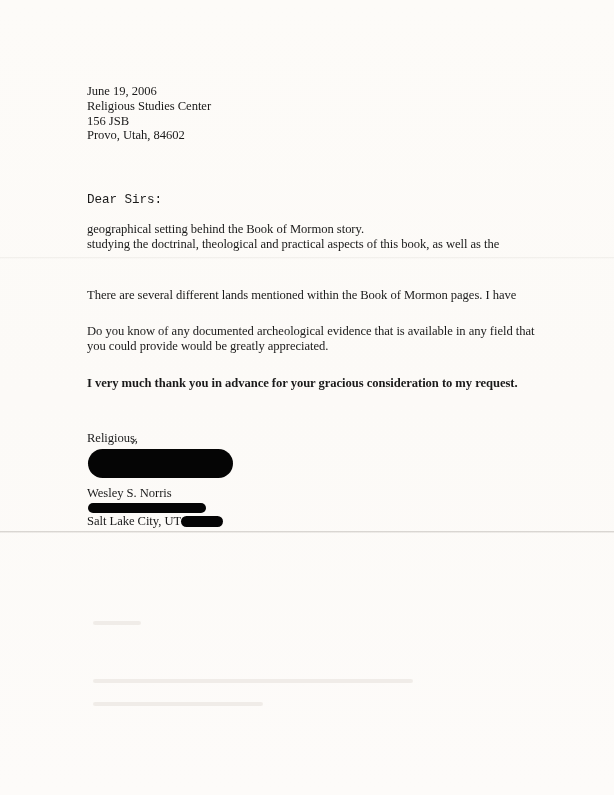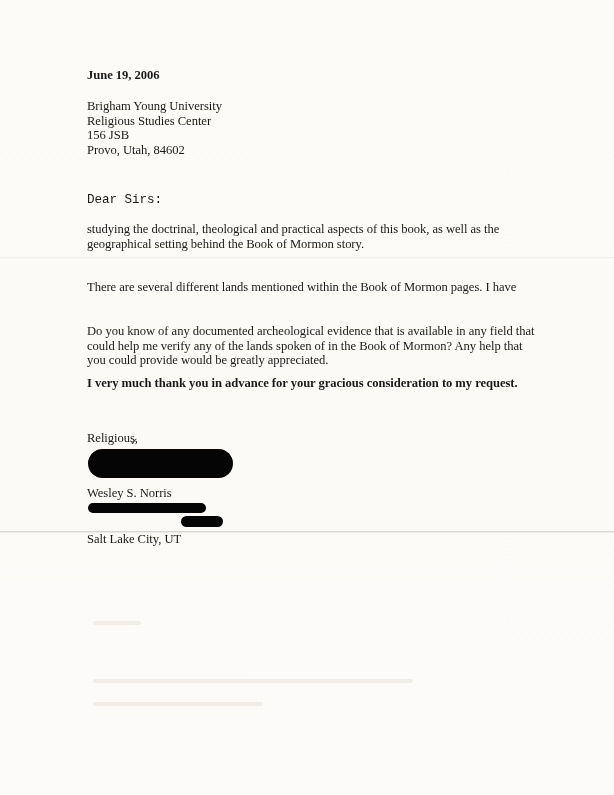--- a/index.html
+++ b/index.html
@@ -64,58 +64,56 @@
       color: #333;
     }
   </style>
 </head>
 <body>
 
 <div class="paper"></div>
 <div class="fold fold-1"></div>
 <div class="fold fold-2"></div>
 
-<div class="text" style="top:68px;font-weight:bold;">June 19, 2006</div>
+<div class="text" style="top:84px;">June 19, 2006</div>
 
 <div class="text block" style="top:99px;">
-  <p>Brigham Young University</p>
   <p>Religious Studies Center</p>
   <p>156 JSB</p>
   <p>Provo, Utah, 84602</p>
 </div>
 
 <div class="text" style="top:193px;font-family:Liberation Mono, monospace;">Dear Sirs:</div>
 
 <div class="text block" style="top:222px;">
+  <p>geographical setting behind the Book of Mormon story.</p>
   <p>studying the doctrinal, theological and practical aspects of this book, as well as the</p>
-  <p>geographical setting behind the Book of Mormon story.</p>
 </div>
 
-<div class="text block" style="top:280px;">
+<div class="text block" style="top:288px;">
   <p>There are several different lands mentioned within the Book of Mormon pages.  I have</p>
 </div>
 
 <div class="text block" style="top:324px;">
   <p>Do you know of any documented archeological evidence that is available in any field that</p>
-  <p>could help me verify any of the lands spoken of in the Book of Mormon?  Any help that</p>
   <p>you could provide would be greatly appreciated.</p>
 </div>
 
 <div class="text block" style="top:376px;font-weight:bold;">
   <p>I very much thank you in advance for your gracious consideration to my request.</p>
 </div>
 
 <div class="text" style="top:431px;">Religious,</div>
 <div class="check-mark" style="left:130px; top:436px;">✓</div>
 
 <div class="redact" style="left:88px; top:449px; width:145px; height:29px;"></div>
 
 <div class="text" style="top:486px;">Wesley S. Norris</div>
 
 <div class="redact" style="left:88px; top:503px; width:118px; height:10px;"></div>
 
-<div class="text" style="top:532px;">Salt Lake City, UT</div>
+<div class="text" style="top:514px;">Salt Lake City, UT</div>
 
 <div class="redact" style="left:181px; top:516px; width:42px; height:11px;"></div>
 
 <div class="bleed-line" style="left:93px; top:621px; width:48px;"></div>
 <div class="bleed-line" style="left:93px; top:679px; width:320px;"></div>
 <div class="bleed-line" style="left:93px; top:702px; width:170px;"></div>
 
 </body></html>

